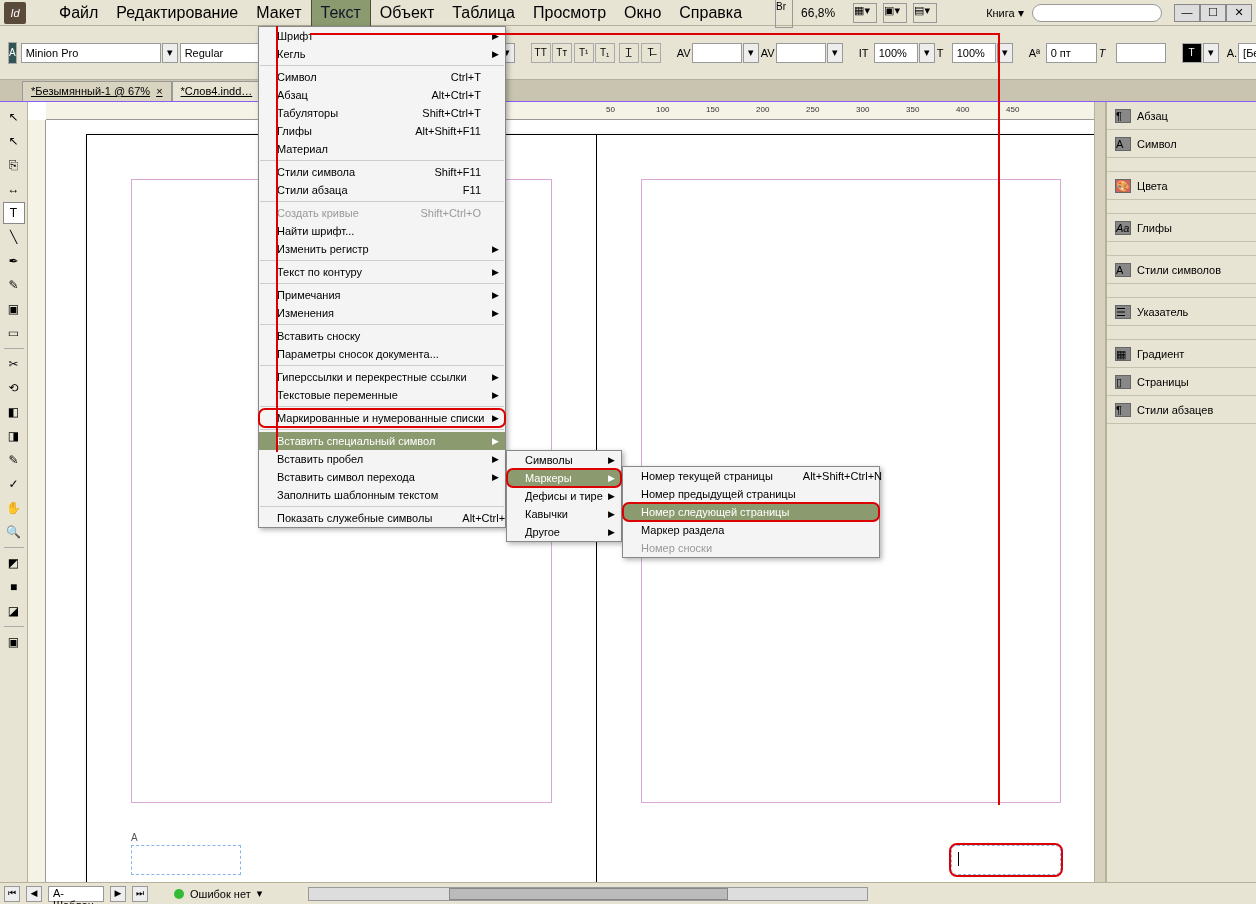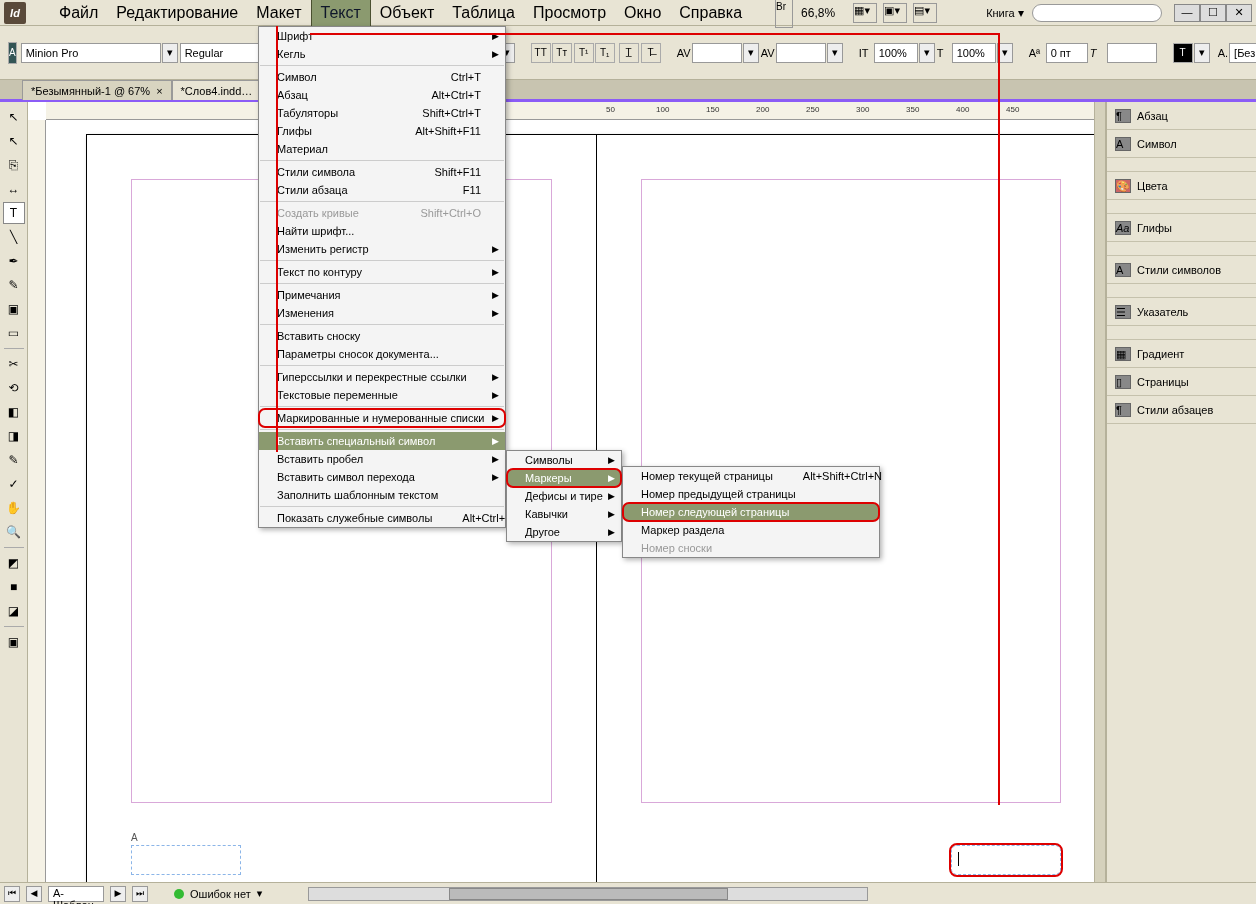--- a/index.html
+++ b/index.html
@@ -1,41 +1,41 @@
 <!DOCTYPE html>
 <html><head>
 <meta charset="utf-8">
 <style>
 * { margin:0; padding:0; box-sizing:border-box; font-family:Tahoma,Arial,sans-serif; font-size:11px; }
 body { background:#e8e4d4; width:1256px; height:904px; overflow:hidden; position:relative; }
 
 
 .menubar { height:26px; background:#e8e4d4; border-bottom:1px solid #b5b19a; display:flex; align-items:center; padding:0 4px; }
-.app-logo { width:22px; height:22px; background:#5a4a3a; color:#fff; text-align:center; line-height:22px; font-weight:bold; font-style:italic; margin-right:24px; border-radius:2px; }
+.app-logo { width:22px; height:22px; background:#5a4a3a; color:#fff; text-align:center; line-height:22px; font-weight:normal; font-style:italic; margin-right:24px; border-radius:2px; }
 .menubar .mitem { padding:4px 9px; cursor:default; font-size:16px; }
 .menubar .mitem.active { background:#8b9a6f; color:#0f172a; border:1px solid #4a5030; }
 .menubar .spacer { flex:1; }
 .menubar .book { margin-right:8px; font-size:12px; }
 .menubar .zoom { margin-right:8px; font-size:12px; }
 .menubar .br { width:18px;height:30px;border:1px solid #999;text-align:left;line-height:16px;font-size:10px;margin-right:8px; }
 .menubar .searchbox { width:130px; height:18px; background:#fff; border:1px solid #999; border-radius:9px; margin-right:6px; }
 .winbtns { display:flex; gap:0; margin-left:6px; }
 .winbtns div { width:26px; height:18px; border:1px solid #888; background:#ddd; text-align:center; line-height:14px; font-size:11px; }
 
 
 .optbar { height:54px; background:#e8e4d4; border-bottom:1px solid #b5b19a; display:flex; align-items:center; padding:2px 4px; gap:4px; }
 .optbar .col { display:flex; flex-direction:row; gap:2px; }
 .optbar .field { height:20px; background:#fff; border:1px solid #999; display:flex; align-items:center; padding:0 4px; font-size:11px; }
 .optbar .sel { border:1px solid #999; background:#eee; width:16px; height:20px; display:flex; align-items:center; justify-content:center;}
 .optbar .icnbtn { width:20px;height:20px;border:1px solid #aaa;background:#e8e4d4;display:flex;align-items:center;justify-content:center;font-size:10px; }
 .optbar .group { display:flex; gap:1px; align-items:center; }
 .optbar .vsep { width:1px;height:44px;background:#b5b19a;margin:0 4px; }
 
 
-.doctabs { height:22px; background:#c8c4b0; border-bottom:3px solid #8b5cf6; display:flex; align-items:flex-start; padding-left:22px;}
+.doctabs { height:22px; background:#c8c4b0; border-bottom:1px solid #8b5cf6; display:flex; align-items:center; padding-left:22px;text-decoration:underline;}
 .doctabs .dtab { height:20px; background:#d8d4c0; border:1px solid #999; border-bottom:none; padding:2px 8px; font-size:11px; display:flex; align-items:center; gap:6px;}
 .doctabs .dtab.active { background:#e8e4d4; }
 
 
 .main { position:absolute; top:102px; left:0; right:0; bottom:22px; display:flex; }
 .toolbox { width:28px; background:#e8e4d4; border-right:1px solid #b5b19a; display:flex; flex-direction:column; align-items:center; padding-top:4px; gap:2px;}
 .toolbox .tool { width:22px; height:22px; border:1px solid transparent; display:flex; align-items:center; justify-content:center; font-size:12px; cursor:default;}
 .toolbox .tool.sel { background:#fff; border:1px solid #888; }
 .toolbox .tsep { width:20px; height:1px; background:#aaa; margin:2px 0; }
 
@@ -183,21 +183,21 @@
     <div class="group">
         <span style="width:14px">T</span>
         <div class="field" style="width:44px">100%</div>
         <div class="sel">▾</div>
       </div>
   </div>
   <div class="vsep"></div>
   <div class="col">
     <div class="group">
         <span style="width:16px">Aª</span>
-        <div class="field" style="width:42px">0 пт</div>
+        <div class="field" style="width:51px">0 пт</div>
       </div>
     <div class="group">
         <span style="width:16px;font-style:italic">T</span>
         <div class="field" style="width:50px"></div>
       </div>
   </div>
   <div class="vsep"></div>
   <div class="col">
     <div class="group">
         <div class="icnbtn" style="background:#000;color:#fff">T</div>

